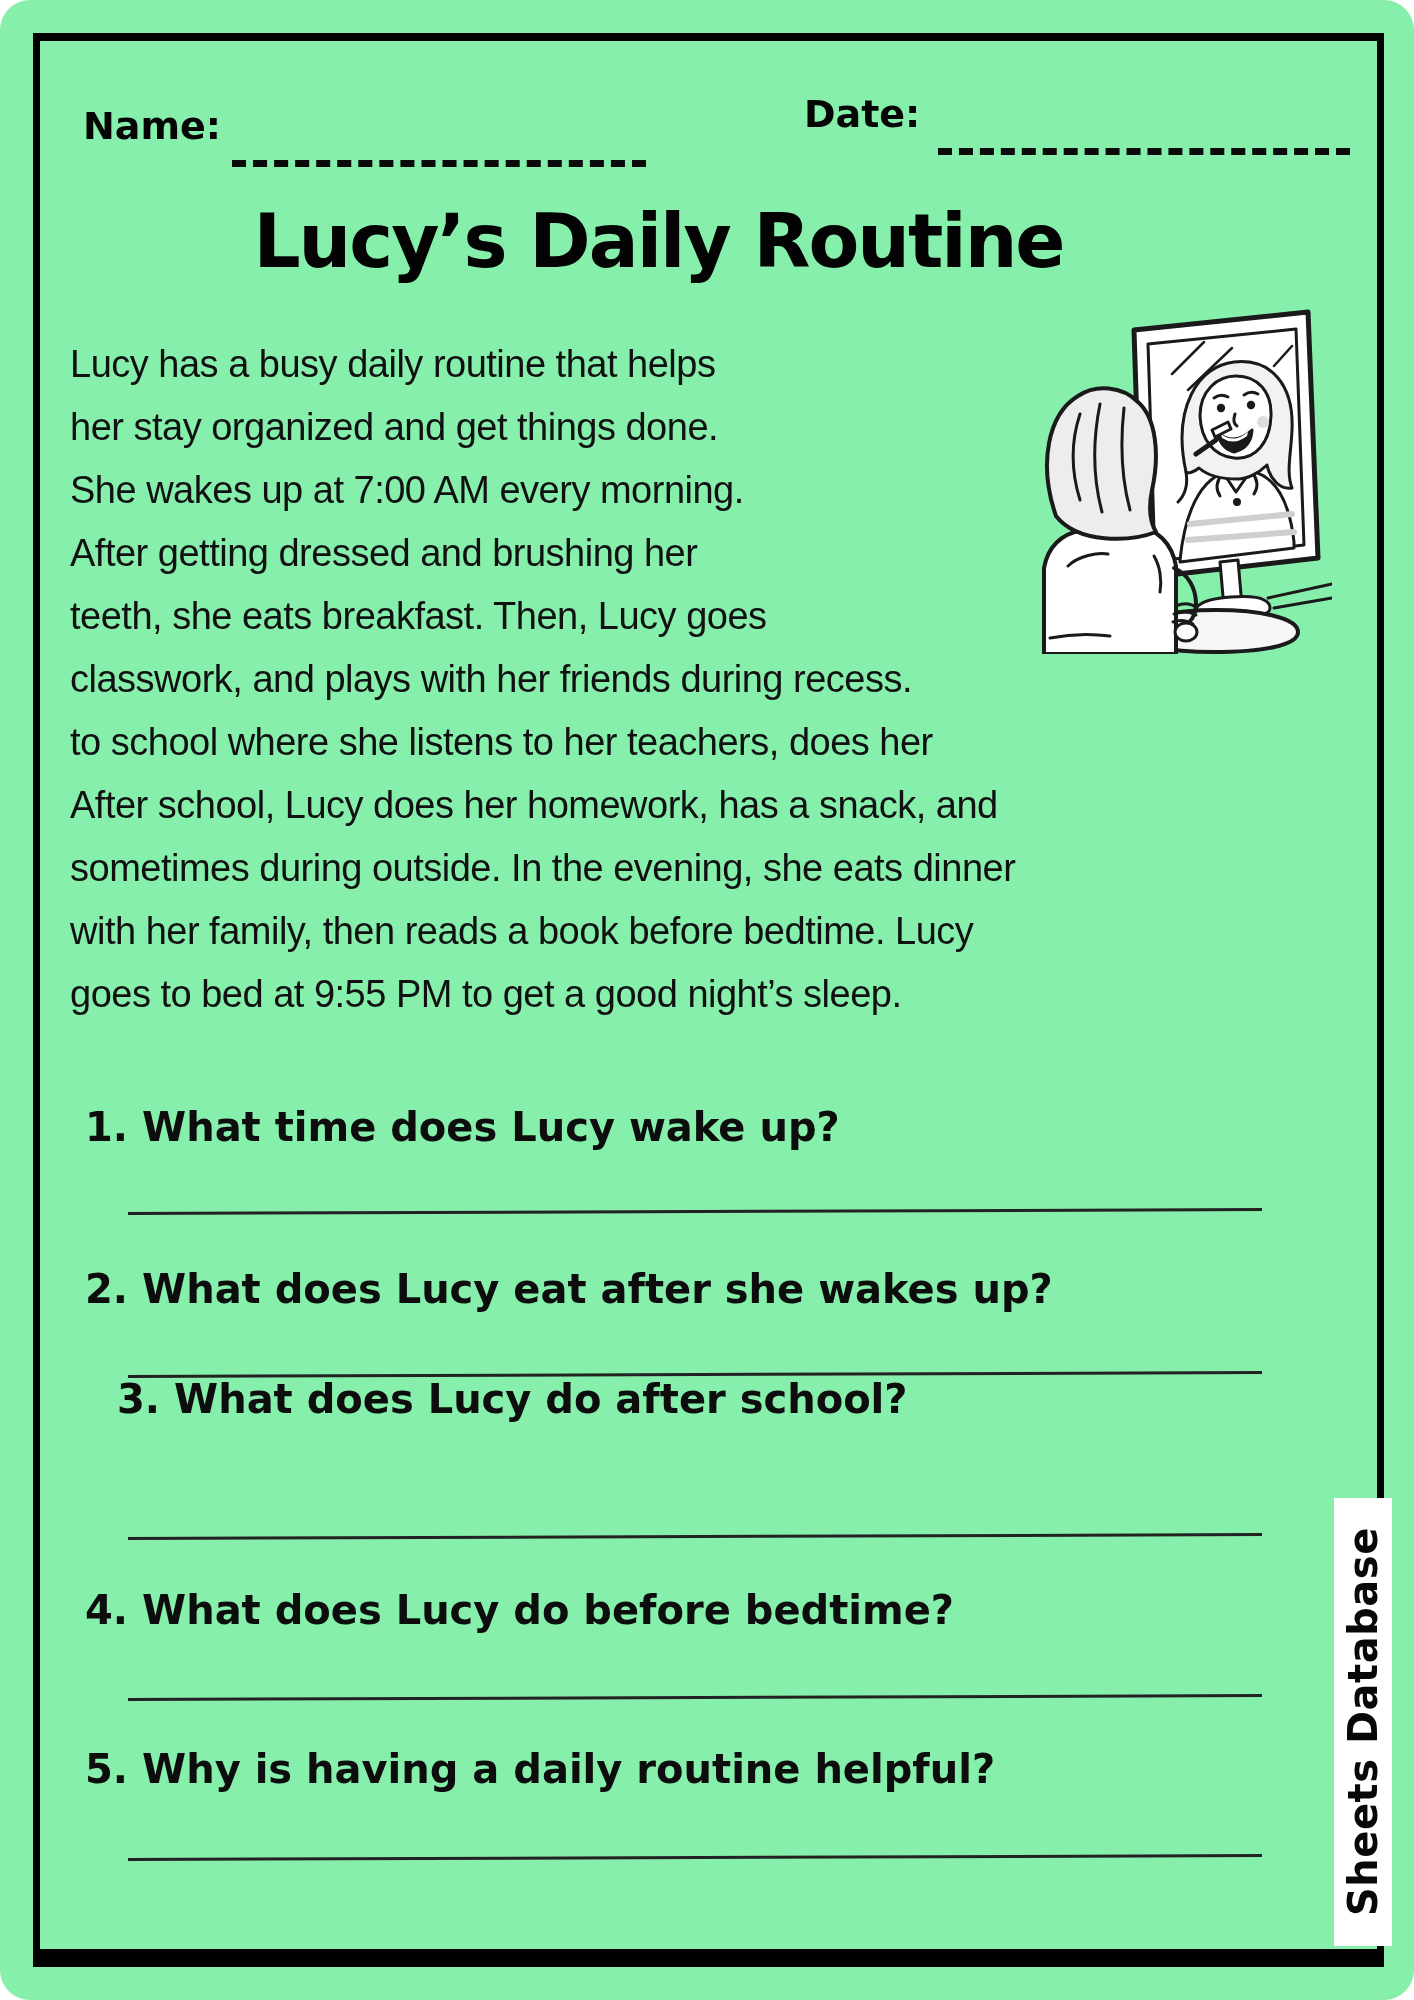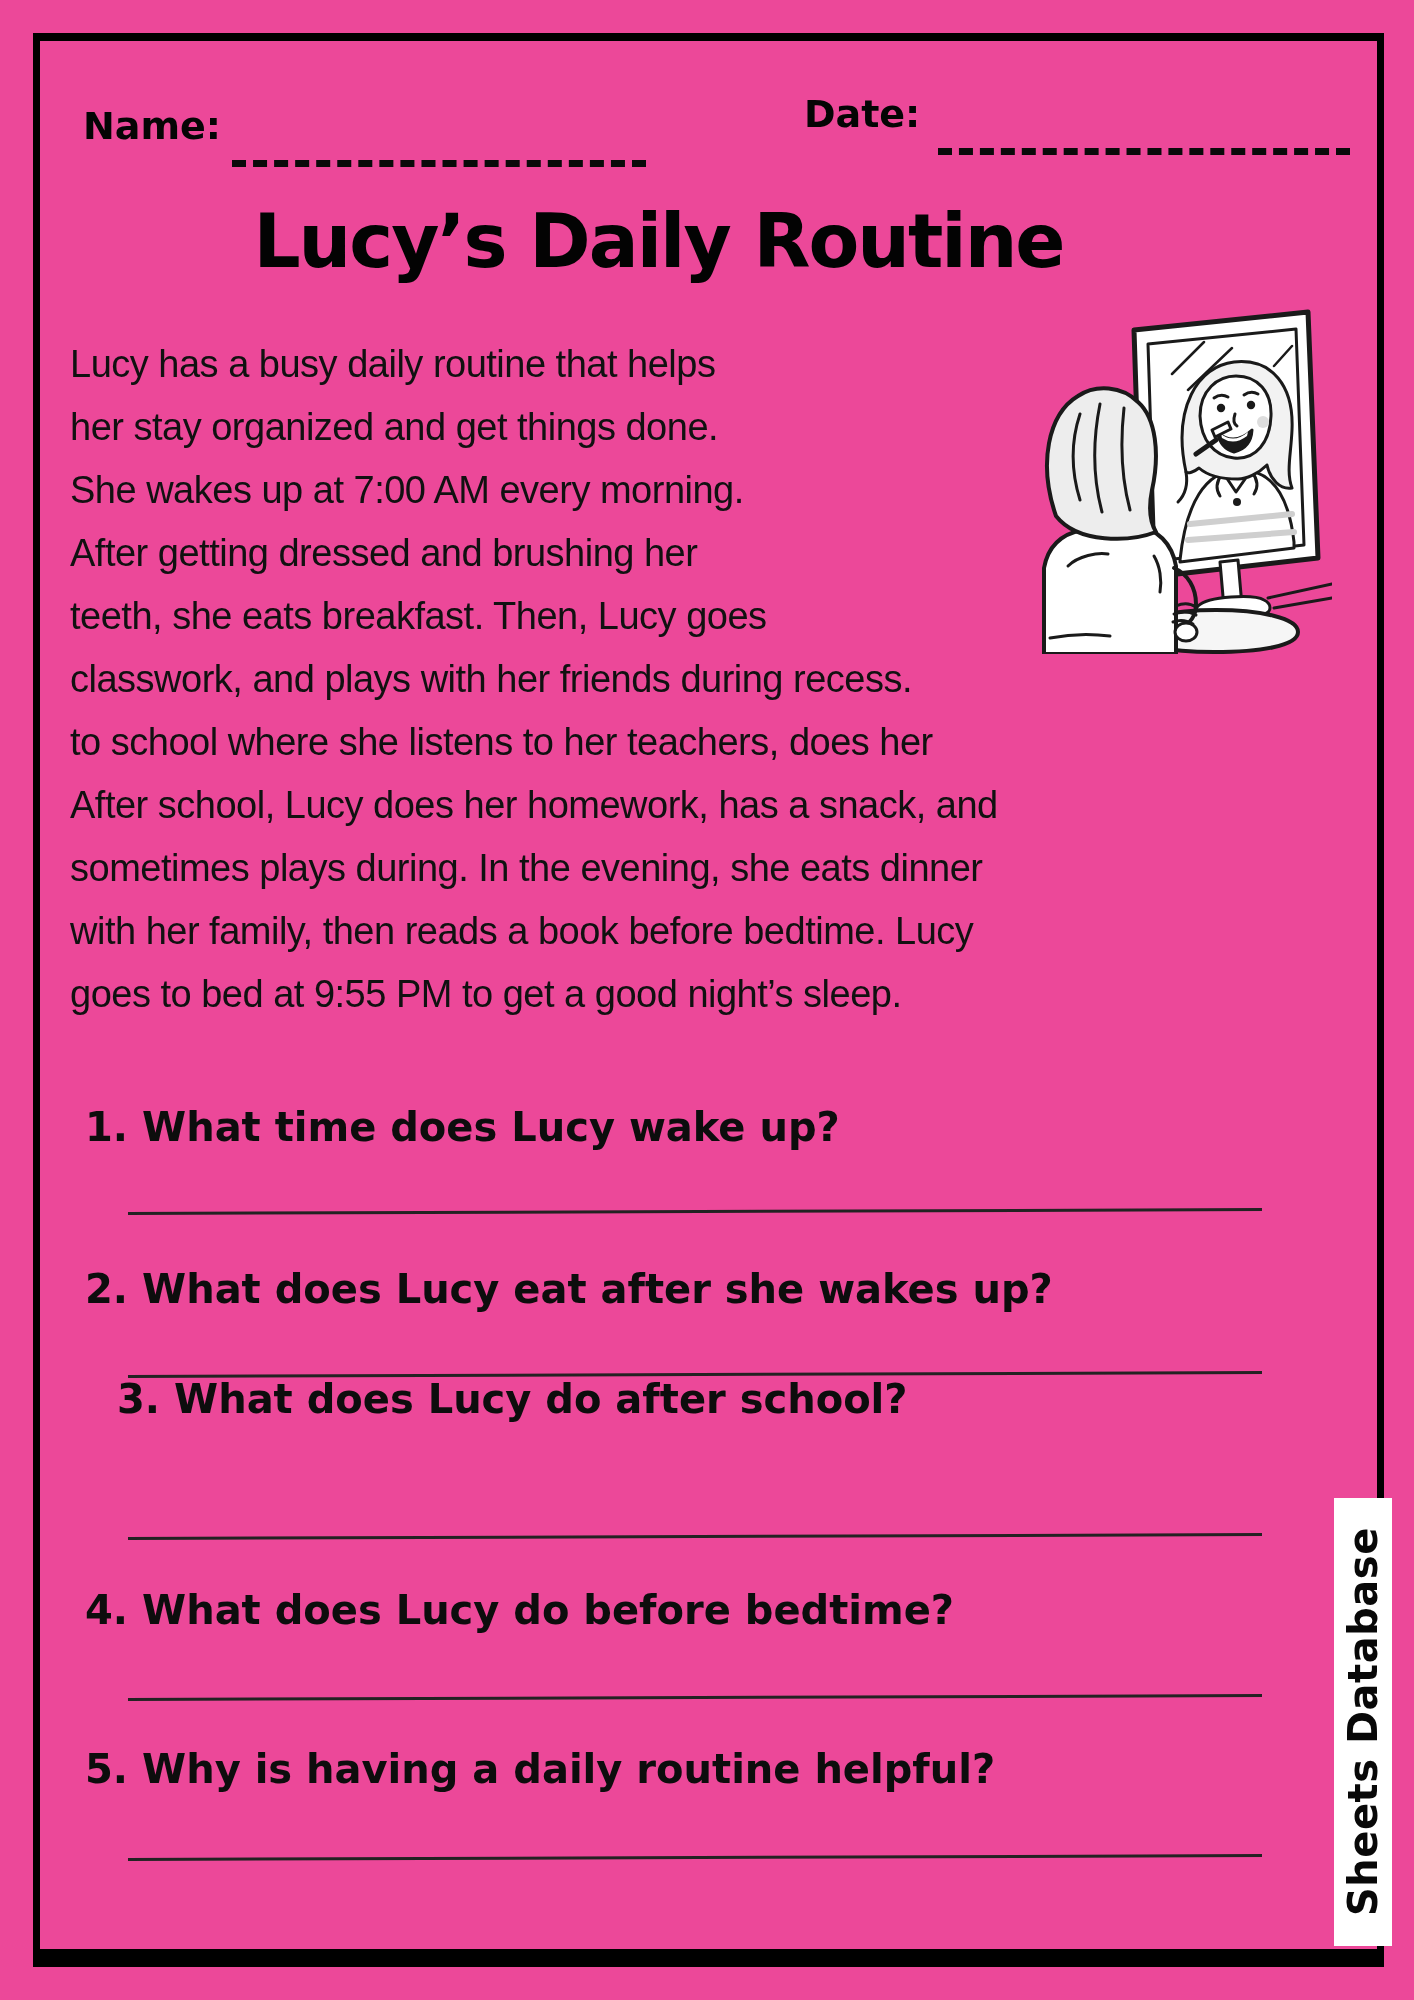--- a/index.html
+++ b/index.html
@@ -1,19 +1,20 @@
 <!DOCTYPE html>
 <html><head>
 <meta charset="utf-8">
 <style>
   html,body{margin:0;padding:0;background:#ffffff;}
   .page{
-    position:relative;width:1414px;height:2000px;background:#ec4899;
+    position:relative;width:1414px;height:2000px;background:#86efac;
     overflow:hidden;color:#0a0a0a;
     font-family:"Liberation Sans",sans-serif;
+    border-radius:30px;
   }
   
   .frame{
     position:absolute;left:33px;top:33px;width:1351px;height:1934px;
     box-sizing:border-box;
     border-top:8px solid #000;
     border-left:7px solid #000;
     border-right:7px solid #000;
     border-bottom:18px solid #000;
   }
@@ -72,21 +73,21 @@
 
   <div class="passage">
     <div class="pline">Lucy has a busy daily routine that helps</div>
     <div class="pline">her stay organized and get things done.</div>
     <div class="pline">She wakes up at 7:00 AM every morning.</div>
     <div class="pline">After getting dressed and brushing her</div>
     <div class="pline">teeth, she eats breakfast. Then, Lucy goes</div>
     <div class="pline">classwork, and plays with her friends during recess.</div>
     <div class="pline">to school where she listens to her teachers, does her</div>
     <div class="pline">After school, Lucy does her homework, has a snack, and</div>
-    <div class="pline">sometimes plays during. In the evening, she eats dinner</div>
+    <div class="pline">sometimes during outside. In the evening, she eats dinner</div>
     <div class="pline">with her family, then reads a book before bedtime. Lucy</div>
     <div class="pline">goes to bed at 9:55 PM to get a good night’s sleep.</div>
   </div>
 
   <svg class="illustration" viewBox="0 0 296 352" xmlns="http://www.w3.org/2000/svg">
     <g stroke="#1a1a1a" stroke-width="3" fill="none" stroke-linecap="round" stroke-linejoin="round">
 
       <path d="M98,28 L272,10 L282,256 L106,276 Z" fill="#ffffff" stroke-width="5"></path>
       <path d="M112,42 L260,27 L268,243 L119,259 Z" fill="#ffffff"></path>
       <path d="M136,72 L168,40 M152,88 L196,46 M238,64 L256,44" stroke-width="2.5"></path>

